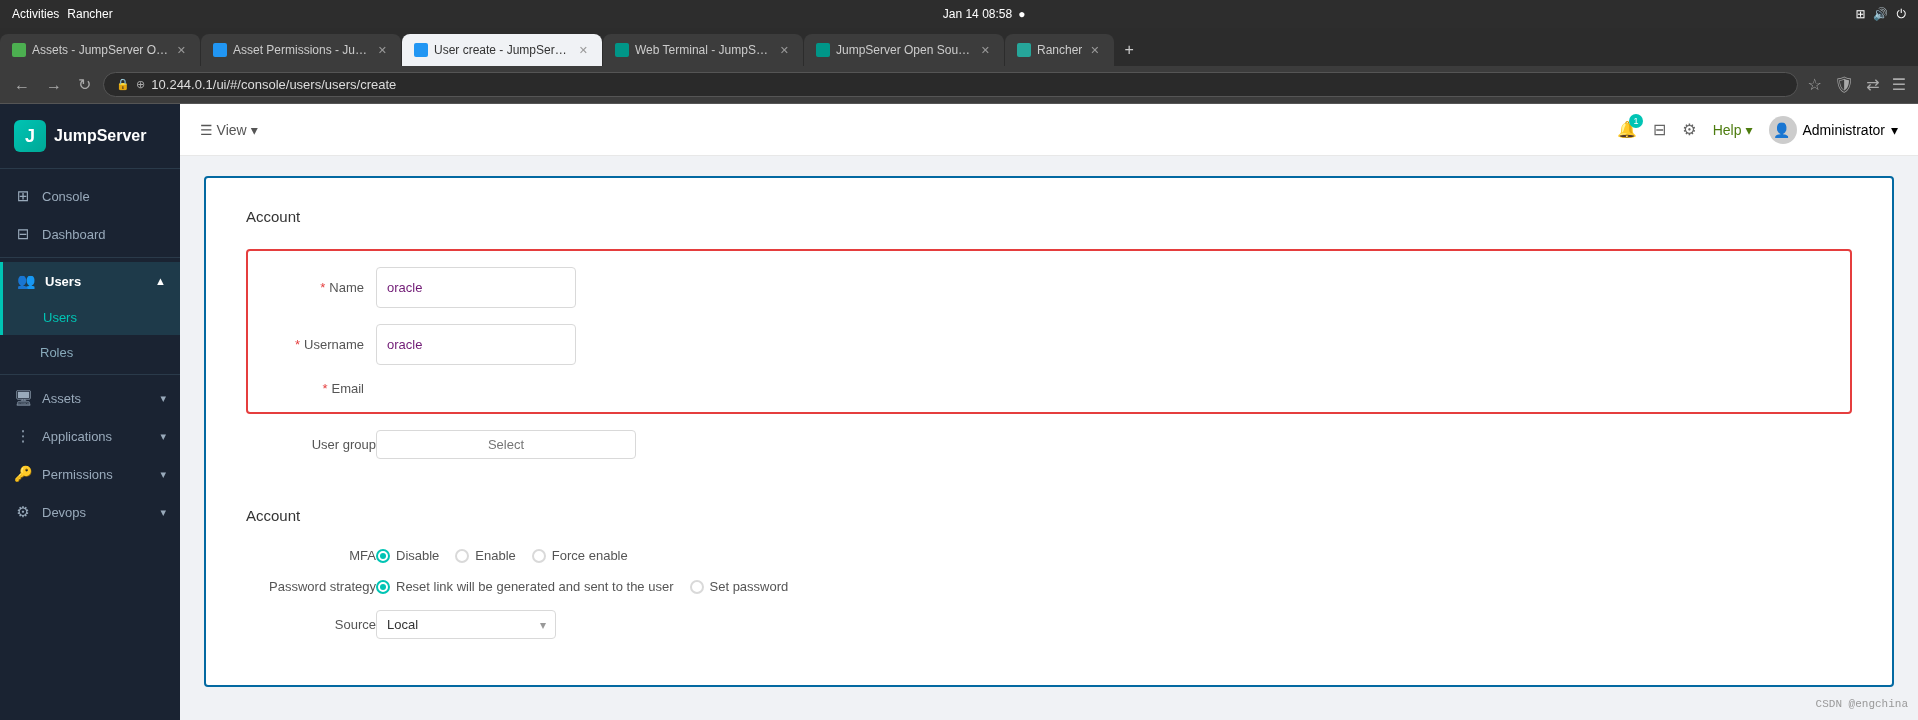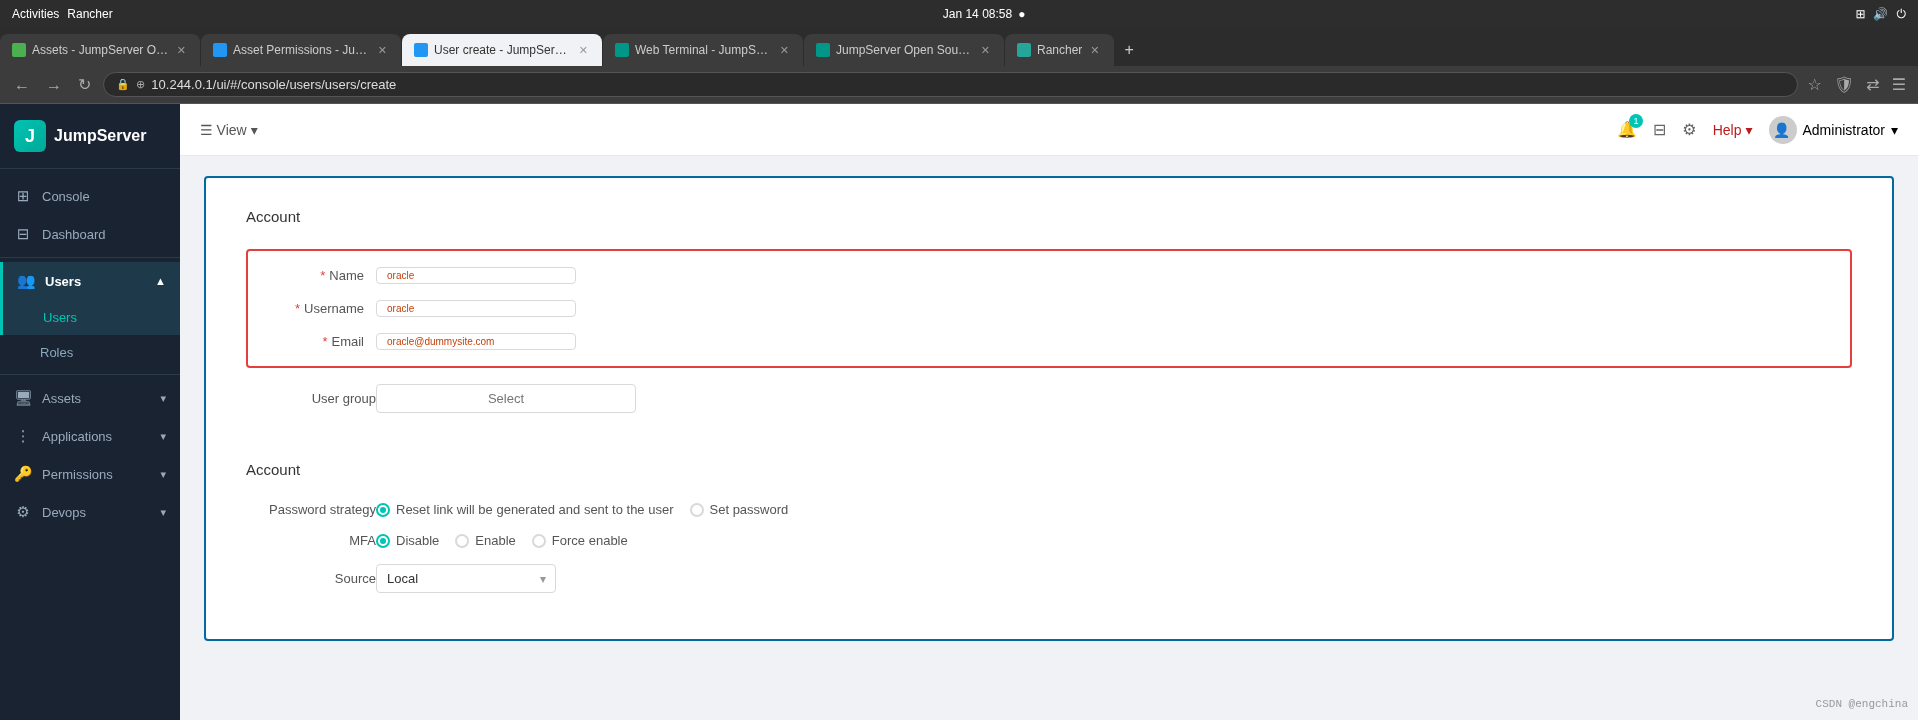--- a/index.html
+++ b/index.html
@@ -170,21 +170,21 @@
       background: #00c4b4;
       color: #fff;
       font-size: 9px;
       border-radius: 50%;
       width: 14px;
       height: 14px;
       display: flex;
       align-items: center;
       justify-content: center;
     }
-    .help-btn { display: flex; align-items: center; gap: 4px; color: #b91c1c; cursor: pointer; }
+    .help-btn { display: flex; align-items: center; gap: 4px; color: #4d7c0f; cursor: pointer; }
     .admin-user { display: flex; align-items: center; gap: 6px; cursor: pointer; }
     .avatar { width: 28px; height: 28px; border-radius: 50%; background: #ccc; display: flex; align-items: center; justify-content: center; color: #666; font-size: 14px; }
 
     
     .page-content { padding: 20px 24px; }
     .page-title { font-size: 18px; color: #333; margin-bottom: 20px; font-weight: 400; }
 
     
     .form-card {
       background: #fff;
@@ -226,23 +226,23 @@
       display: flex;
       align-items: center;
       justify-content: flex-end;
       gap: 4px;
     }
     .required-star { color: #e53e3e; }
 
     .form-input {
       border: 1px solid #d9d9d9;
       border-radius: 4px;
-      padding: 2px 10px;
-      font-size: 10px;
-      color: #c2410c;
+      padding: 12px 10px;
+      font-size: 13px;
+      color: #701a75;
       width: 200px;
       outline: none;
     }
 
     .form-row-outer {
       display: flex;
       align-items: center;
       margin-bottom: 16px;
       gap: 0;
     }
@@ -512,61 +512,60 @@
                 <span>Username</span>
               </label>
               <input class="form-input" type="text" value="oracle" style="">
             </div>
 
             <div class="form-row">
               <label class="form-label">
                 <span class="required-star">*</span>
                 <span>Email</span>
               </label>
-              <input class="form-input" type="email" value="oracle@dummysite.com" style="">
             </div>
           </div>
 
           <div class="form-row-outer">
             <label class="form-label-outer">User group</label>
             <input class="form-input-wide" type="text" style="color: rgb(187, 187, 187); text-align: center;" placeholder="Select">
           </div>
         </div>
 
         <div class="account-section">
           <div class="form-section-title">Account</div>
+
+          <div class="form-row-outer">
+            <label class="form-label-outer">MFA</label>
+            <div class="radio-group">
+              <label class="radio-option">
+                <div class="radio-dot checked"></div>
+                <span>Disable</span>
+              </label>
+              <label class="radio-option">
+                <div class="radio-dot"></div>
+                <span>Enable</span>
+              </label>
+              <label class="radio-option">
+                <div class="radio-dot"></div>
+                <span>Force enable</span>
+              </label>
+            </div>
+          </div>
 
           <div class="form-row-outer">
             <label class="form-label-outer">Password strategy</label>
             <div class="radio-group">
               <label class="radio-option">
                 <div class="radio-dot checked"></div>
                 <span>Reset link will be generated and sent to the user</span>
               </label>
               <label class="radio-option">
                 <div class="radio-dot"></div>
                 <span>Set password</span>
-              </label>
-            </div>
-          </div>
-
-          <div class="form-row-outer">
-            <label class="form-label-outer">MFA</label>
-            <div class="radio-group">
-              <label class="radio-option">
-                <div class="radio-dot checked"></div>
-                <span>Disable</span>
-              </label>
-              <label class="radio-option">
-                <div class="radio-dot"></div>
-                <span>Enable</span>
-              </label>
-              <label class="radio-option">
-                <div class="radio-dot"></div>
-                <span>Force enable</span>
               </label>
             </div>
           </div>
 
           <div class="form-row-outer">
             <label class="form-label-outer">Source</label>
             <div class="source-select-wrapper">
               <select>
                 <option>Local</option>
                 <option>LDAP</option>

